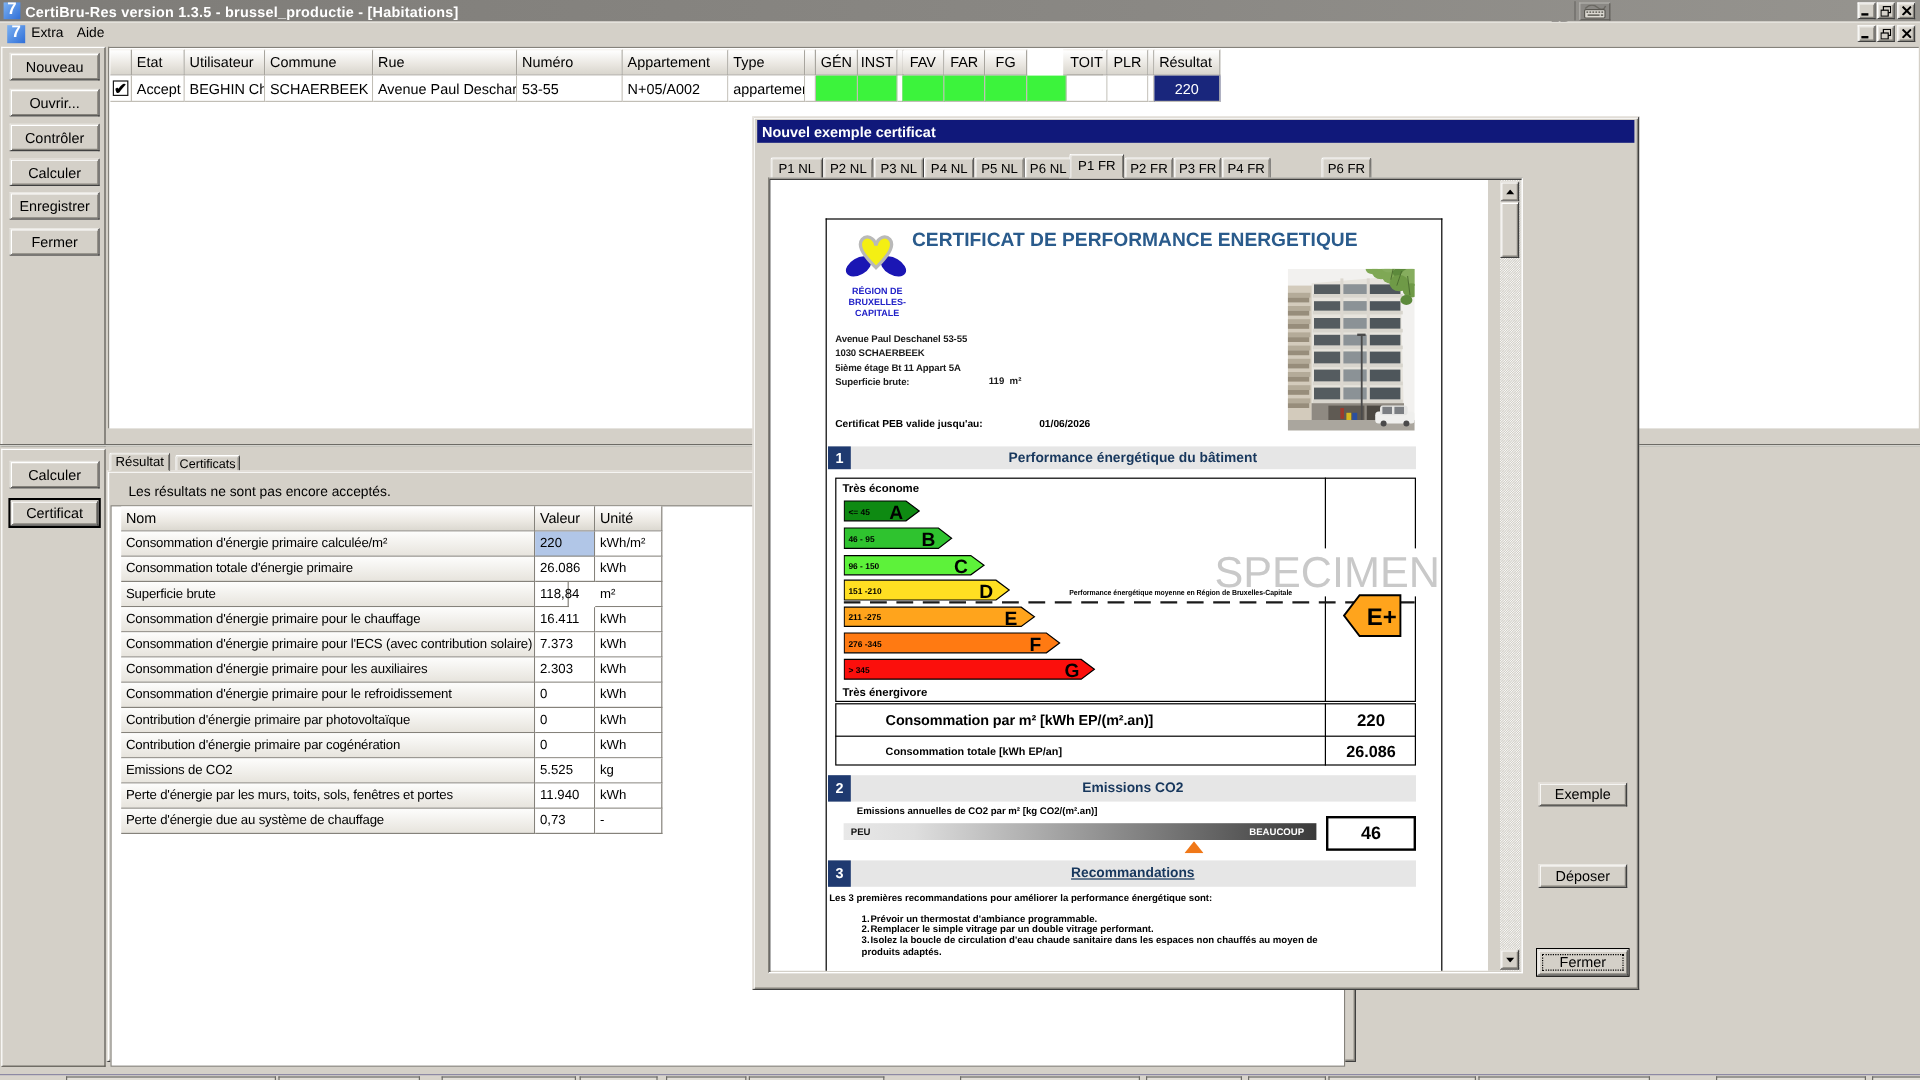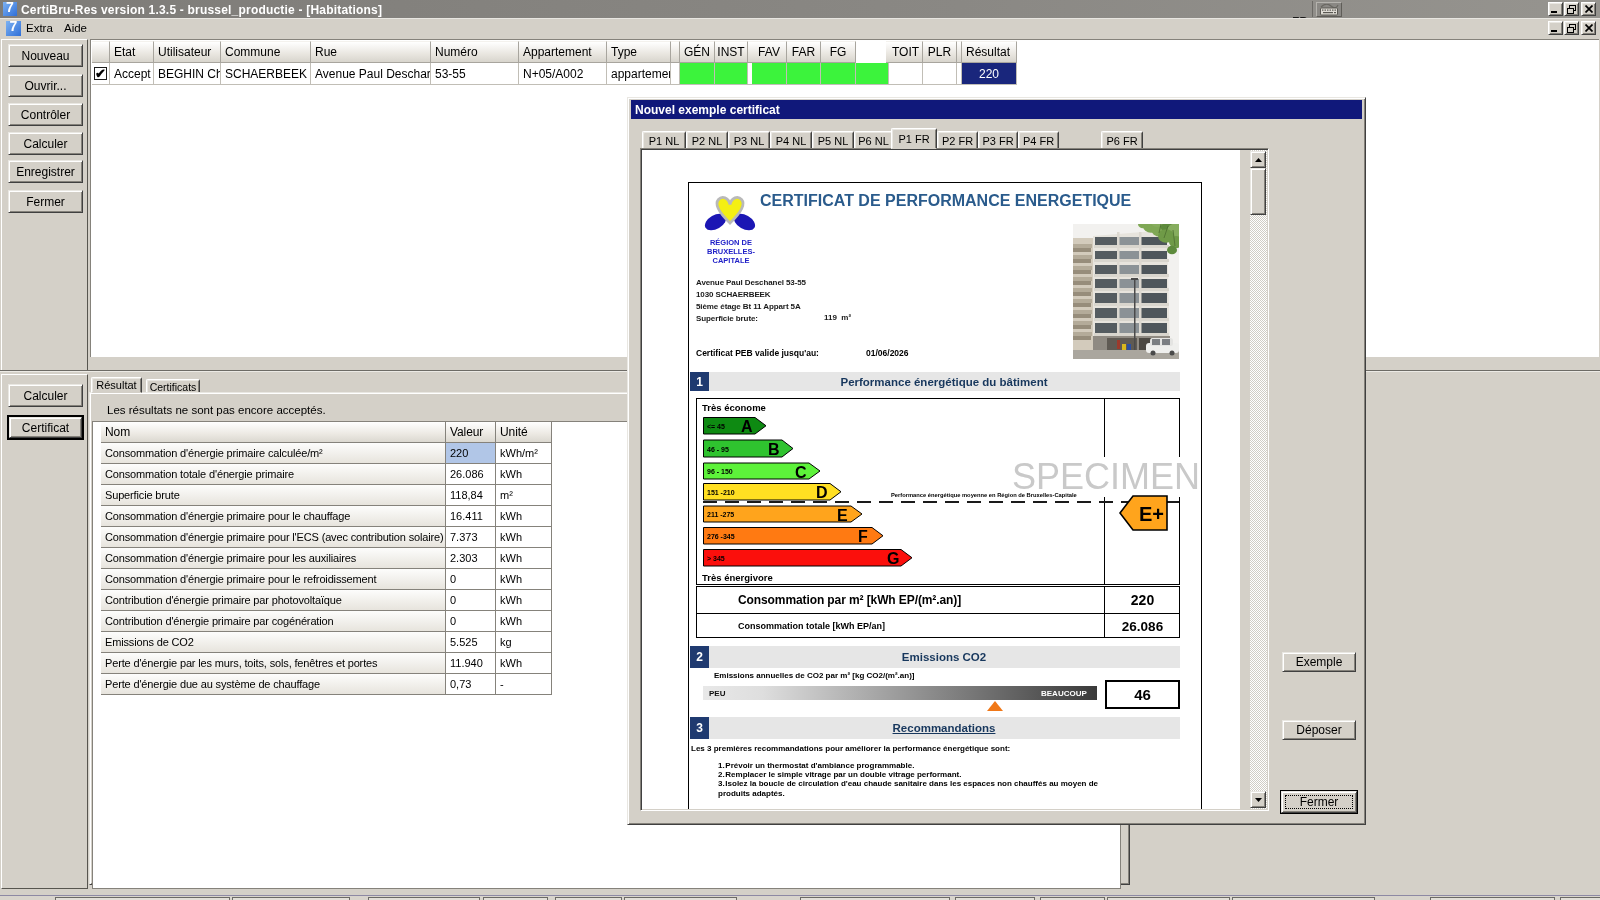--- a/index.html
+++ b/index.html
@@ -193,21 +193,21 @@
 <div class="rh" style="left:101px; top:422px; width:345px;">Nom</div>
 <div class="rh" style="left:446px; top:422px; width:50px;">Valeur</div>
 <div class="rh" style="left:496px; top:422px; width:56px;">Unité</div>
 <div class="rn" style="left:101px; top:443px; width:345px;">Consommation d'énergie primaire calculée/m²</div>
 <div class="rv" style="left:446px; top:443px; width:50px; background:#b1c6e7;">220</div>
 <div class="rv" style="left:496px; top:443px; width:56px;">kWh/m²</div>
 <div class="rn" style="left:101px; top:464px; width:345px;">Consommation totale d'énergie primaire</div>
 <div class="rv" style="left:446px; top:464px; width:50px;">26.086</div>
 <div class="rv" style="left:496px; top:464px; width:56px;">kWh</div>
 <div class="rn" style="left:101px; top:485px; width:345px;">Superficie brute</div>
-<div class="rv" style="left:446px; top:485px; width:50px;">118,84</div>
+<div class="rv" style="left:446px; top:485px; width:28px;">118,84</div>
 <div class="rv" style="left:496px; top:485px; width:56px;">m²</div>
 <div class="rn" style="left:101px; top:506px; width:345px;">Consommation d'énergie primaire pour le chauffage</div>
 <div class="rv" style="left:446px; top:506px; width:50px;">16.411</div>
 <div class="rv" style="left:496px; top:506px; width:56px;">kWh</div>
 <div class="rn" style="left:101px; top:527px; width:345px;">Consommation d'énergie primaire pour l'ECS (avec contribution solaire)</div>
 <div class="rv" style="left:446px; top:527px; width:50px;">7.373</div>
 <div class="rv" style="left:496px; top:527px; width:56px;">kWh</div>
 <div class="rn" style="left:101px; top:548px; width:345px;">Consommation d'énergie primaire pour les auxiliaires</div>
 <div class="rv" style="left:446px; top:548px; width:50px;">2.303</div>
 <div class="rv" style="left:496px; top:548px; width:56px;">kWh</div>

